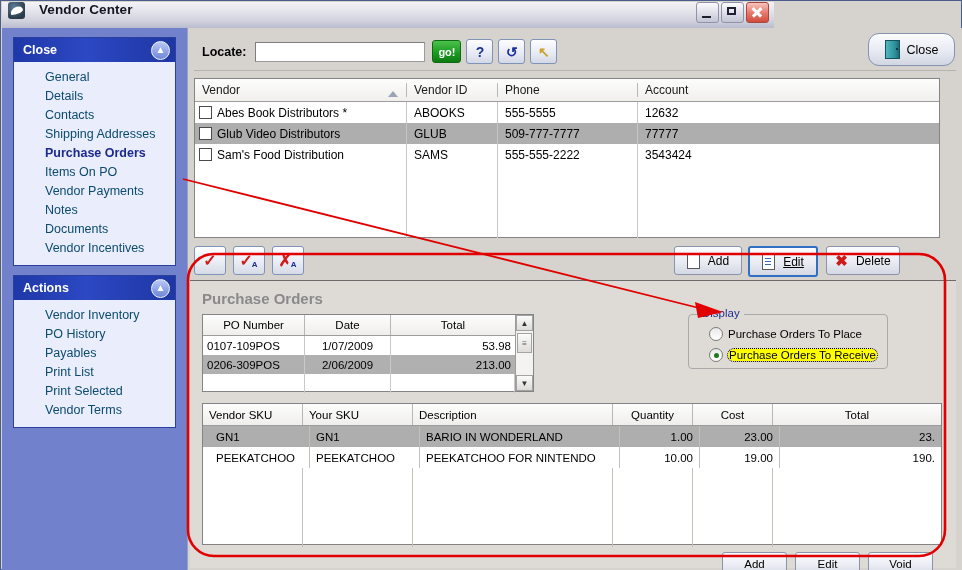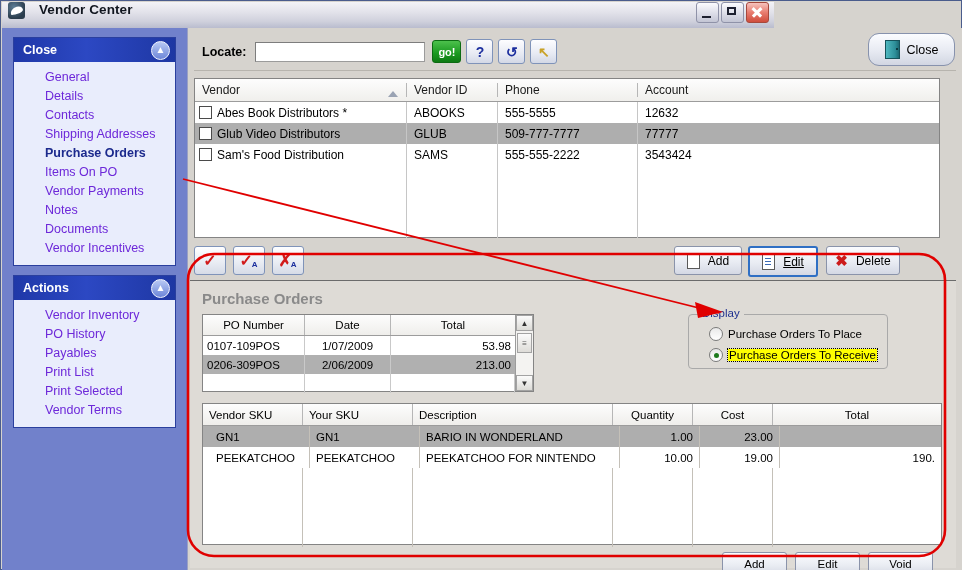--- a/index.html
+++ b/index.html
@@ -106,21 +106,21 @@
     width: 17px; height: 17px; border-radius: 50%;
     background: linear-gradient(to bottom, #b9c9f4, #6c86d8);
     border: 1px solid #f2f5ff;
     display: flex; align-items: center; justify-content: center;
     color: #fff; font-size: 10px; line-height: 1;
     flex: none;
   }
   .panel-body { padding: 6px 0 7px 0; background: #e9edfc; }
   .nav-item {
     padding: 1px 0 1px 31px;
-    color: #6d28d9; font-size: 12.5px; line-height: 17px;
+    color: #0c4a6e; font-size: 12.5px; line-height: 17px;
     white-space: nowrap;
   }
   .nav-item.active { font-weight: bold; color: #1c2a8d; }
 
   
   .content {
     position: absolute; left: 186px; top: 0;
     width: 774px; height: 542px;
     background: #d6d3ce;
   }
@@ -317,21 +317,21 @@
     width: 12px; height: 12px; border-radius: 50%;
     background: linear-gradient(to bottom,#e9e9e9,#ffffff);
     border: 1px solid #7a7a7a; flex: none;
     display: flex; align-items: center; justify-content: center;
   }
   .radio.on:after {
     content: ""; width: 5px; height: 5px; border-radius: 50%;
     background: #1d7a1d;
   }
   .radio-label.hl {
-    background: #ffff00; outline: 1px dotted #000; padding: 0 1px;
+    background: #ffff00; outline: 1px dotted #000; padding: 0 1px; border-radius: 6px;
   }
 
   
   .items-grid {
     position: absolute; left: 12px; top: 122px;
     width: 740px; height: 142px;
     border: 1px solid #848484; background: #fff;
     box-sizing: border-box;
   }
   .ig-head { display: flex; height: 21px; background: linear-gradient(to bottom,#fdfdfd,#efeeeb); border-bottom: 1px solid #9c9c9c; }
@@ -572,20 +572,21 @@
             <div class="ih i-qty ctr">Quantity</div>
             <div class="ih i-cost ctr">Cost</div>
             <div class="ih i-tot ctr" style="border-right:none;">Total</div>
           </div>
           <div class="ig-row sel">
             <div class="ic i-sku">GN1</div>
             <div class="ic i-ysku">GN1</div>
             <div class="ic i-desc">BARIO IN WONDERLAND</div>
             <div class="ic i-qty num">1.00</div>
             <div class="ic i-cost num">23.00</div>
+            <div class="ic i-tot num">23.</div>
           </div>
           <div class="ig-row">
             <div class="ic i-sku">PEEKATCHOO</div>
             <div class="ic i-ysku">PEEKATCHOO</div>
             <div class="ic i-desc">PEEKATCHOO FOR NINTENDO</div>
             <div class="ic i-qty num">10.00</div>
             <div class="ic i-cost num">19.00</div>
             <div class="ic i-tot num">190.</div>
           </div>
           <div class="ig-fill">

